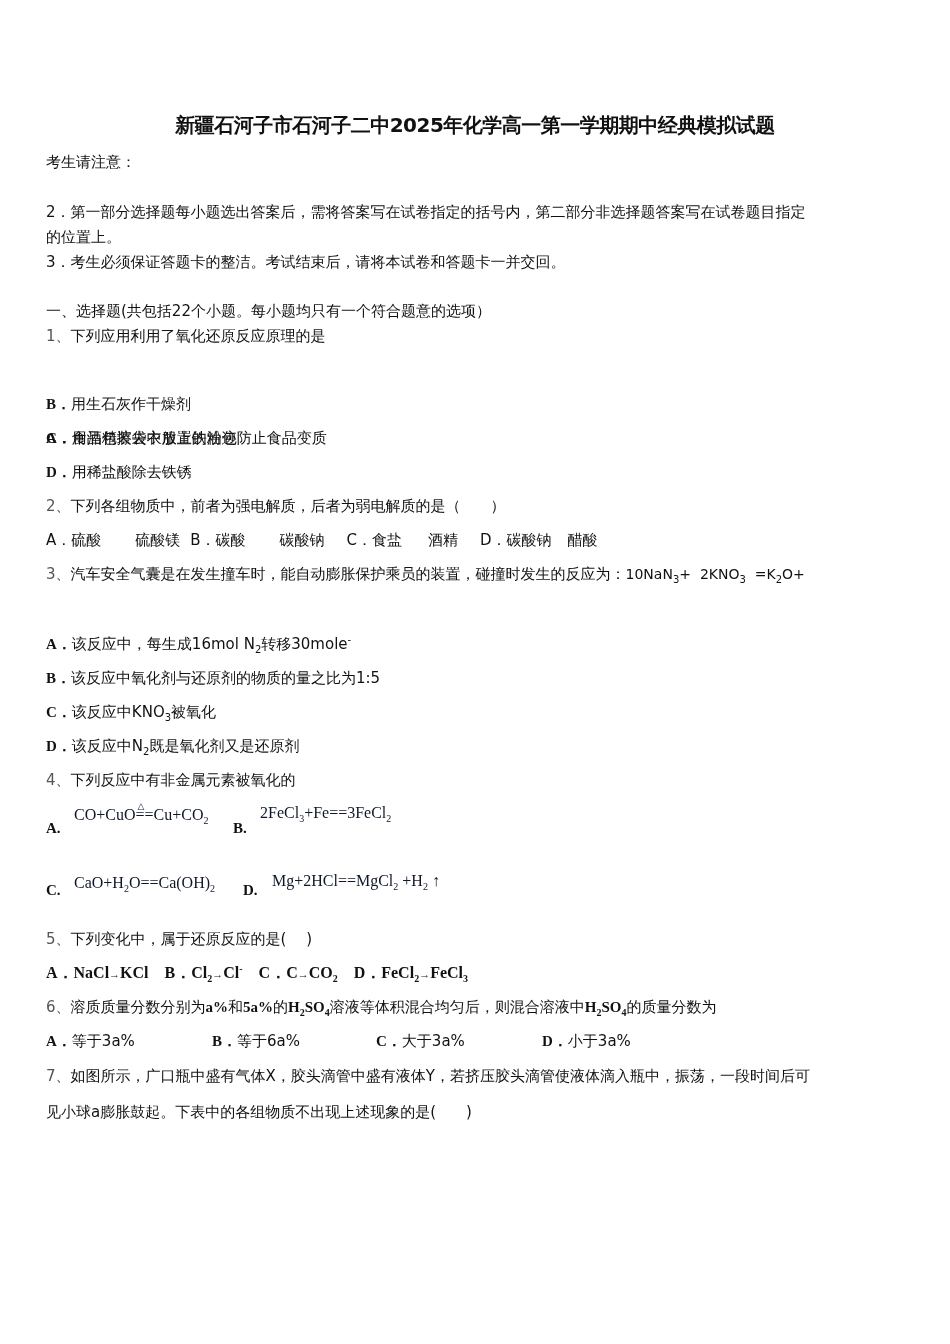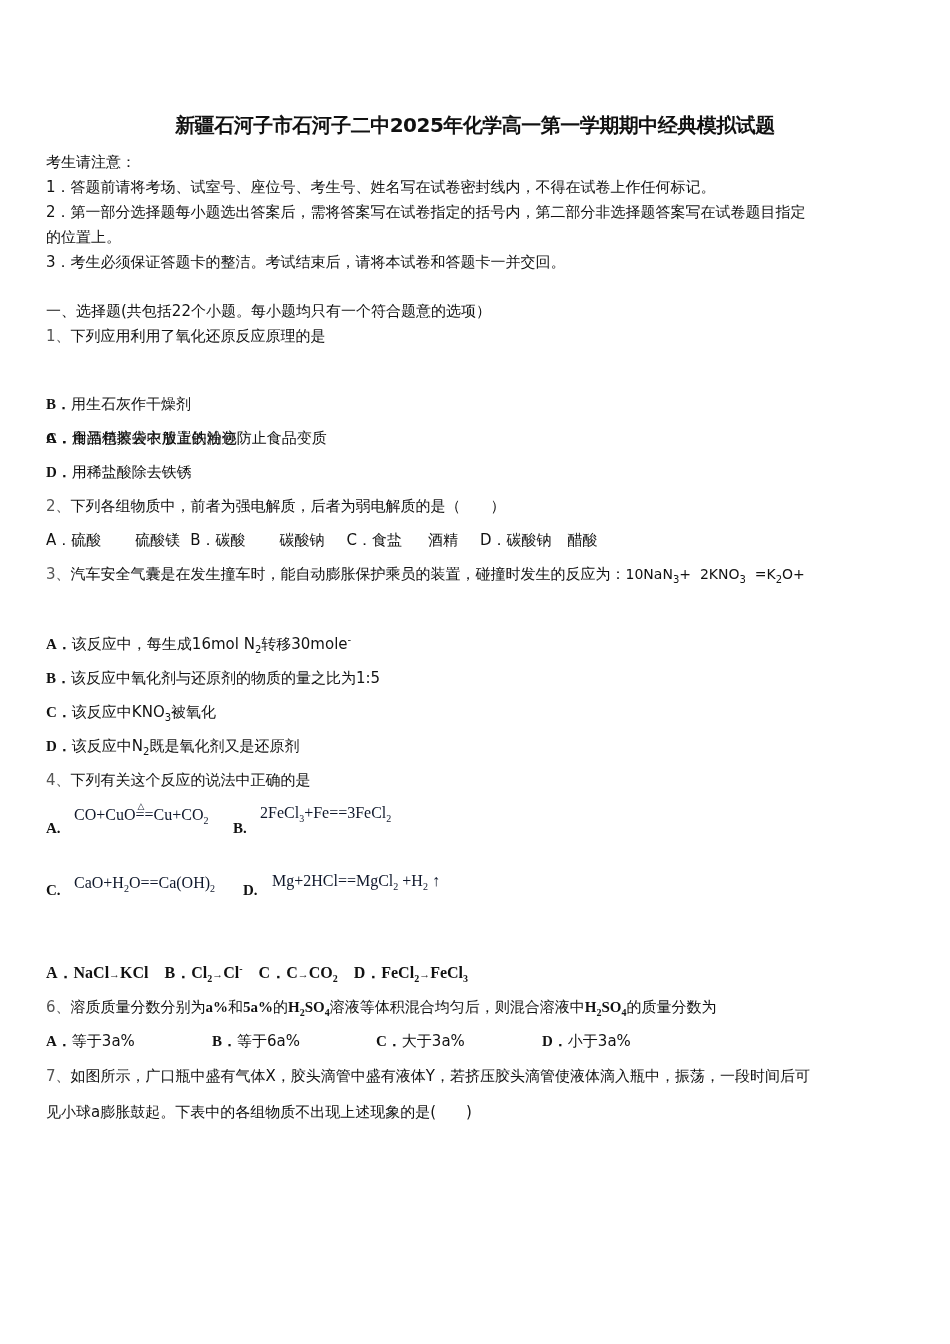--- a/index.html
+++ b/index.html
@@ -18,21 +18,20 @@
   .heat .tri { position: absolute; top: -9px; left: 2px; font-size: 9px; }
 </style>
 </head>
 <body>
 
 <div class="page">
 
   <div class="title">新疆石河子市石河子二中2025年化学高一第一学期期中经典模拟试题</div>
 
   <div class="line" style="top:152px;">考生请注意：</div>
-  <div class="line" style="top:177px;">1．答题前请将考场、试室号、座位号、考生号、姓名写在试卷密封线内，不得在试卷上作任何标记。</div>
   <div class="line" style="top:202px;">2．第一部分选择题每小题选出答案后，需将答案写在试卷指定的括号内，第二部分非选择题答案写在试卷题目指定</div>
   <div class="line" style="top:227px;">的位置上。</div>
   <div class="line" style="top:252px;">3．考生必须保证答题卡的整洁。考试结束后，请将本试卷和答题卡一并交回。</div>
 
   <div class="line" style="top:301px;">一、选择题(共包括22个小题。每小题均只有一个符合题意的选项）</div>
 
   <div class="line" style="top:326px;">
     <span class="grey">1、</span><span>下列应用利用了氧化还原反应原理的是</span>
   </div>
   <div class="line" style="top:380px;margin-top:48px;"><span class="opt-label">A．</span><span>用酒精擦去衣服上的油迹</span></div>
@@ -49,35 +48,38 @@
 
   <div class="line" style="top:564px;">
     <span class="grey">3、</span><span>汽车安全气囊是在发生撞车时，能自动膨胀保护乘员的装置，碰撞时发生的反应为：</span><span style="font-size:14px;">10NaN<sub>3</sub>+&nbsp;&nbsp;2KNO<sub>3</sub>&nbsp;&nbsp;=K<sub>2</sub>O+</span>
   </div>
   <div class="line" style="top:634px;text-align:right;"><span class="opt-label">A．</span><span>该反应中，每生成16mol N<sub>2</sub>转移30mole<sup>-</sup></span></div>
   <div class="line" style="top:668px;"><span class="opt-label">B．</span><span>该反应中氧化剂与还原剂的物质的量之比为1:5</span></div>
   <div class="line" style="top:702px;"><span class="opt-label">C．</span><span>该反应中KNO<sub>3</sub>被氧化</span></div>
   <div class="line" style="top:736px;"><span class="opt-label">D．</span><span>该反应中N<sub>2</sub>既是氧化剂又是还原剂</span></div>
 
   <div class="line" style="top:770px;">
-    <span class="grey">4、</span><span>下列有关这个反应的说法中正确的是</span>
+    <span class="grey">4、</span><span>下列反应中有非金属元素被氧化的</span>
   </div>
   <div class="line" style="top:805px; height:34px;">
     <span class="opt-label" style="position:absolute; left:0; top:13px;">A.</span>
     <span class="eq" style="position:absolute; left:28px; top:0;">CO+CuO<span class="heat"><span class="tri">△</span>==</span>Cu+CO<sub>2</sub></span>
     <span class="opt-label" style="position:absolute; left:187px; top:13px;">B.</span>
     <span class="eq" style="position:absolute; left:214px; top:-2px;">2FeCl<sub>3</sub>+Fe==3FeCl<sub>2</sub></span>
   </div>
   <div class="line" style="top:873px; height:34px;">
     <span class="opt-label" style="position:absolute; left:0; top:7px;">C.</span>
     <span class="eq" style="position:absolute; left:28px; top:0;">CaO+H<sub>2</sub>O==Ca(OH)<sub>2</sub></span>
     <span class="opt-label" style="position:absolute; left:197px; top:7px;">D.</span>
     <span class="eq" style="position:absolute; left:226px; top:-2px;">Mg+2HCl==MgCl<sub>2</sub> +H<sub>2</sub> ↑</span>
   </div>
 
+  <div class="line" style="top:929px;">
+    <span class="grey">5、</span><span>下列变化中，属于还原反应的是(　 )</span>
+  </div>
   <div class="line serif bold" style="top:963px; font-size:16px;">
     <span>A．NaCl<span style="font-size:11px;">→</span>KCl</span><span class="gap" style="width:16px"></span><span>B．Cl<sub>2</sub><span style="font-size:11px;">→</span>Cl<sup>-</sup></span><span class="gap" style="width:16px"></span><span>C．C<span style="font-size:11px;">→</span>CO<sub>2</sub></span><span class="gap" style="width:16px"></span><span>D．FeCl<sub>2</sub><span style="font-size:11px;">→</span>FeCl<sub>3</sub></span>
   </div>
 
   <div class="line" style="top:997px;">
     <span class="grey">6、</span><span>溶质质量分数分别为<b class="serif">a%</b>和<b class="serif">5a%</b>的<b class="serif">H<sub>2</sub>SO<sub>4</sub></b>溶液等体积混合均匀后，则混合溶液中<b class="serif">H<sub>2</sub>SO<sub>4</sub></b>的质量分数为</span>
   </div>
   <div class="line" style="top:1031px; width:640px; height:20px;">
     <span style="position:absolute; left:0;"><b class="serif">A．</b><span>等于3a%</span></span>
     <span style="position:absolute; left:166px;"><b class="serif">B．</b><span>等于6a%</span></span>

